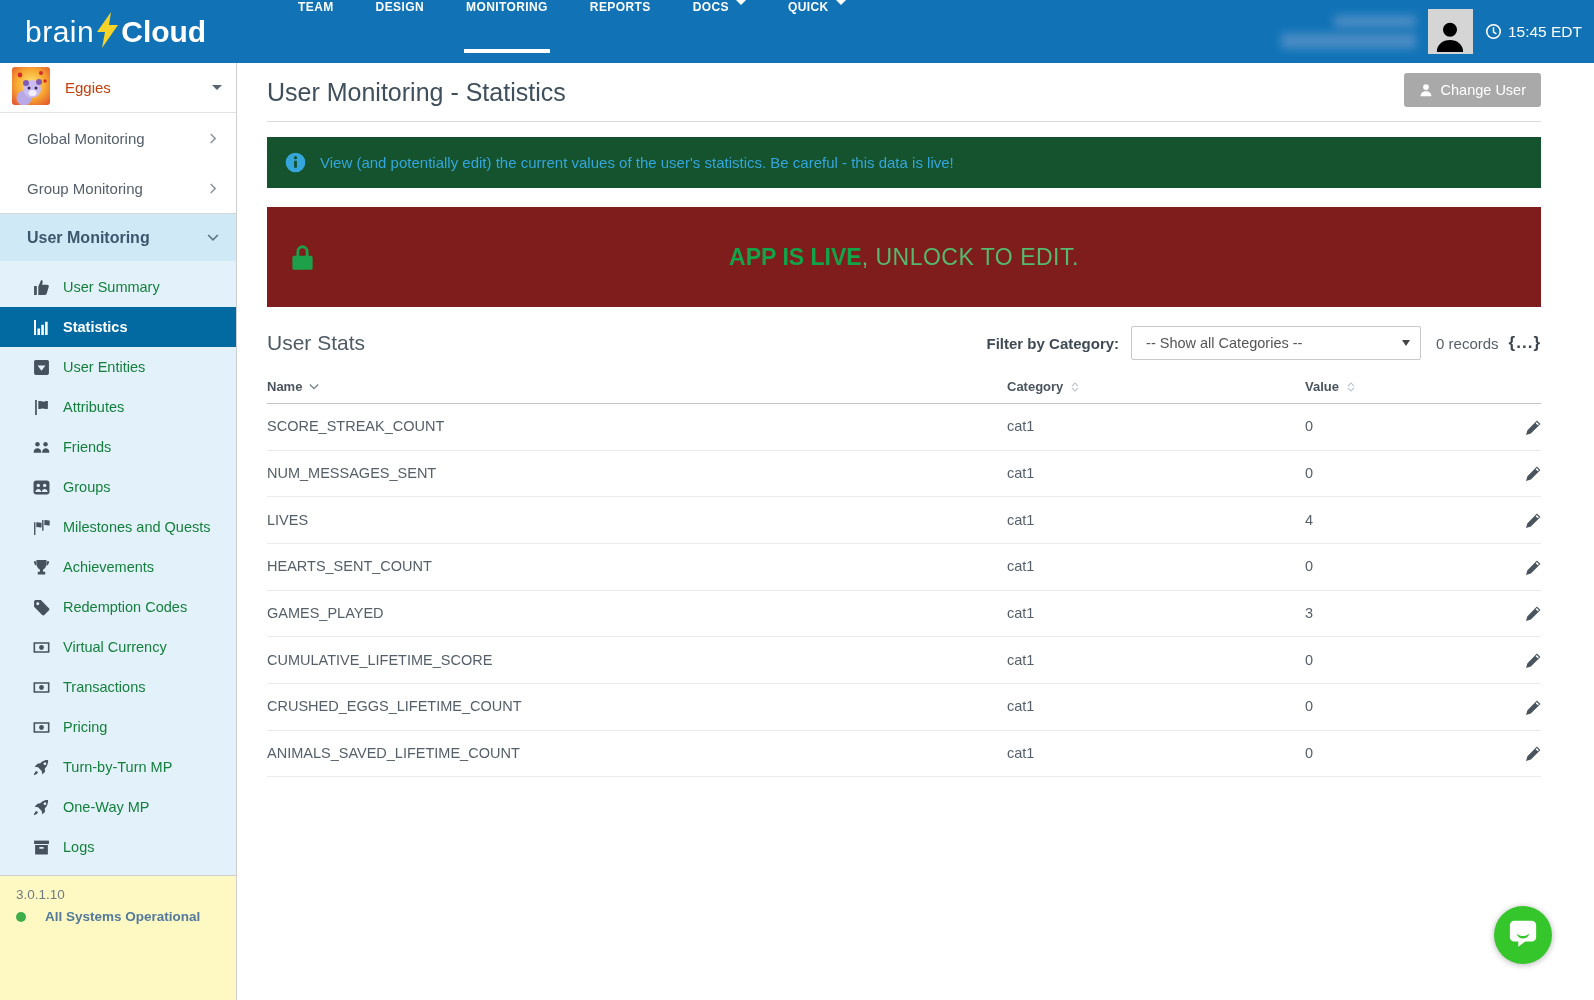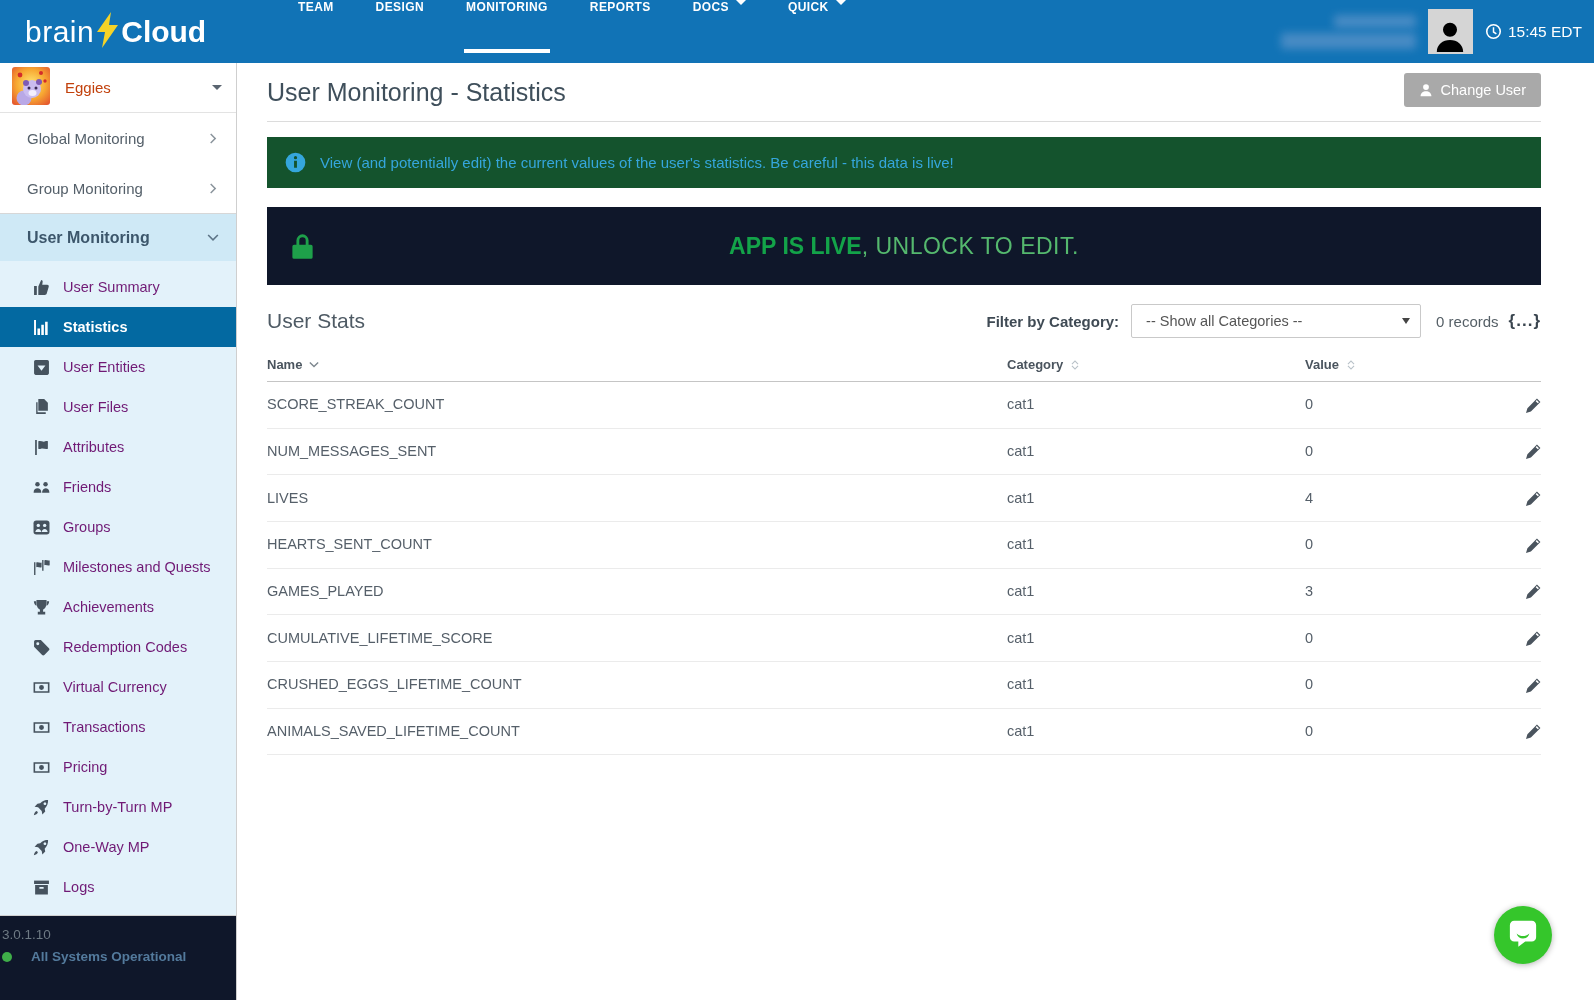--- a/index.html
+++ b/index.html
@@ -46,41 +46,41 @@
     border-right:5px solid transparent; border-top:5px solid #5a6570; }
   .side-link { height:50px; display:flex; align-items:center; padding:0 16px 0 27px;
     color:#55606a; font-size:15px; cursor:pointer; }
   .side-link .chev { margin-left:auto; color:#8a949c; }
   .um-head { height:48px; display:flex; align-items:center; padding:0 16px 0 27px;
     background:#cfe9f6; border-top:1px solid #d7d7d7; font-weight:700; font-size:16px;
     color:#3c566b; cursor:pointer; }
   .um-head .chev { margin-left:auto; color:#5d7487; }
   .um-items { background:#e3f2fa; padding:6px 0 8px; }
   .um-item { height:40px; display:flex; align-items:center; gap:13px; padding:0 10px 0 33px;
-    color:#701a75; font-size:14.5px; cursor:pointer; }
+    color:#15803d; font-size:14.5px; cursor:pointer; }
   .um-item .ic { color:#46535e; }
   .um-item.active { background:#0369a1; color:#fff; font-weight:700; }
   .um-item.active .ic { color:#fff; }
-  .side-footer { border-top:1px solid #d0d0d0; background:#0f172a; padding:11px 2px; flex:1;
+  .side-footer { border-top:1px solid #d0d0d0; background:#fef9c3; padding:11px 16px; flex:1;
     font-size:13.5px; color:#6e7a84; }
   .status-line { display:flex; align-items:center; gap:19px; margin-top:7px; color:#537a9c; cursor:pointer;font-weight:bold; }
   .status-dot { width:10px; height:10px; border-radius:50%; background:#3fae49; }
 
   
   .main { flex:1; position:relative; padding:0 53px 0 30px; background:#fff; }
   .page-head { height:59px; border-bottom:1px solid #dcdcdc; display:flex; align-items:center; }
   .page-title { margin:0; font-size:25px; font-weight:400; color:#3f4f5b; }
   .change-user { position:absolute; top:10px; right:53px; background:#a9a9a9; color:#fff;
     border:none; border-radius:3px; padding:9px 15px; font-size:14.5px;
     display:flex; align-items:center; gap:8px; cursor:pointer; font-family:inherit; }
 
   .info-banner { margin-top:15px; background:#14532d; padding:15px 18px;
     display:flex; align-items:center; gap:14px; color:#35a6dc; font-size:15px; }
 
-  .live-banner { margin-top:19px; background:#0f172a; height:78px; position:relative;
+  .live-banner { margin-top:19px; background:#7f1d1d; height:100px; position:relative;
     display:flex; align-items:center; }
   .live-lock { position:absolute; left:22px; color:#1ea04a; }
   .live-text { width:100%; text-align:center; font-size:23px; color:#55b96e; letter-spacing:.5px; }
   .live-text b { color:#13a349; letter-spacing:0; }
 
   .stats-bar { margin-top:14px; display:flex; align-items:center; height:44px; }
   .stats-title { margin:0; font-size:21px; font-weight:400; color:#4e5a64; }
   .filter-group { margin-left:auto; display:flex; align-items:center; }
   .filter-label { font-weight:700; font-size:15px; color:#3f4a54; }
   .select-box { width:290px; height:34px; border:1px solid #c9c9c9; border-radius:2px; background:#fff;
@@ -306,26 +306,20 @@
         <span>Statistics</span>
       </div>
       <div class="um-item">
         <svg class="ic" width="17" height="17" viewBox="0 0 16 16">
             <use href="#i-caretsq"></use>
           </svg>
         <span>User Entities</span>
       </div>
       <div class="um-item">
         <svg class="ic" width="17" height="17" viewBox="0 0 16 16">
-            <use href="#i-files"></use>
-          </svg>
-        <span>User Files</span>
-      </div>
-      <div class="um-item">
-        <svg class="ic" width="17" height="17" viewBox="0 0 16 16">
             <use href="#i-flag"></use>
           </svg>
         <span>Attributes</span>
       </div>
       <div class="um-item">
         <svg class="ic" width="17" height="17" viewBox="0 0 16 16">
             <use href="#i-users"></use>
           </svg>
         <span>Friends</span>
       </div>

